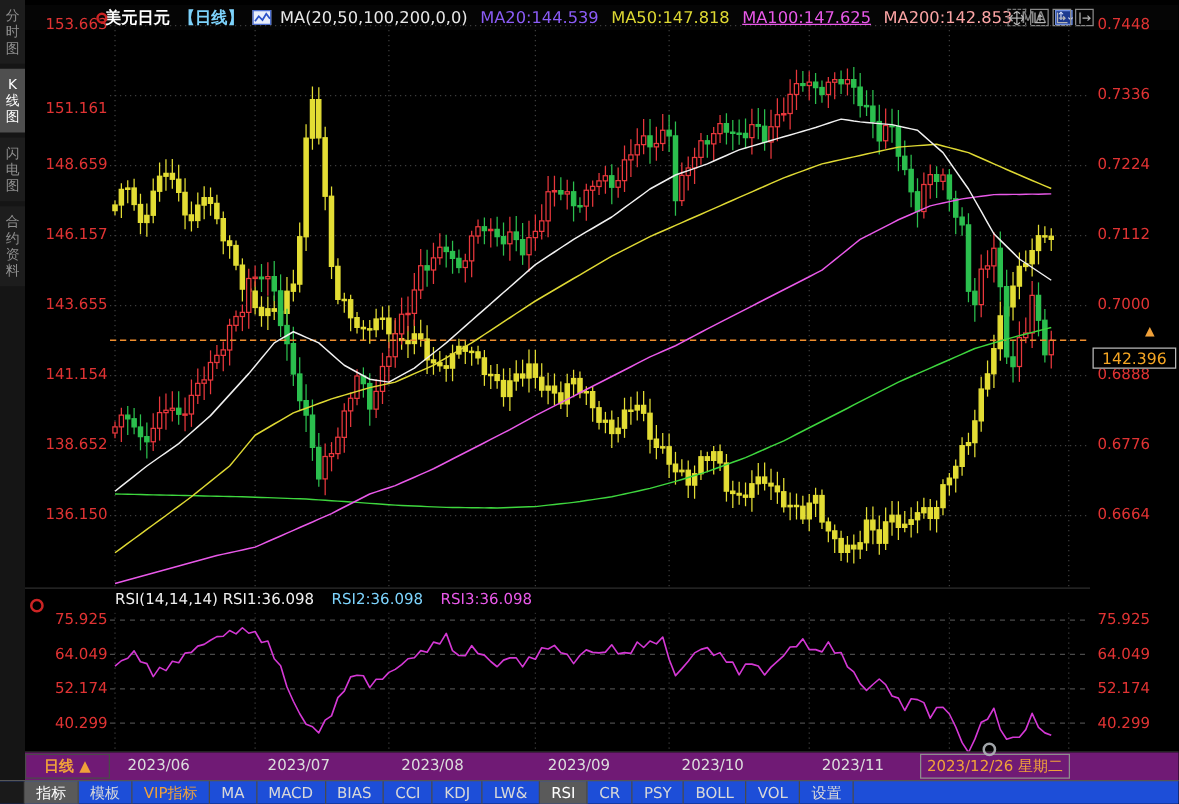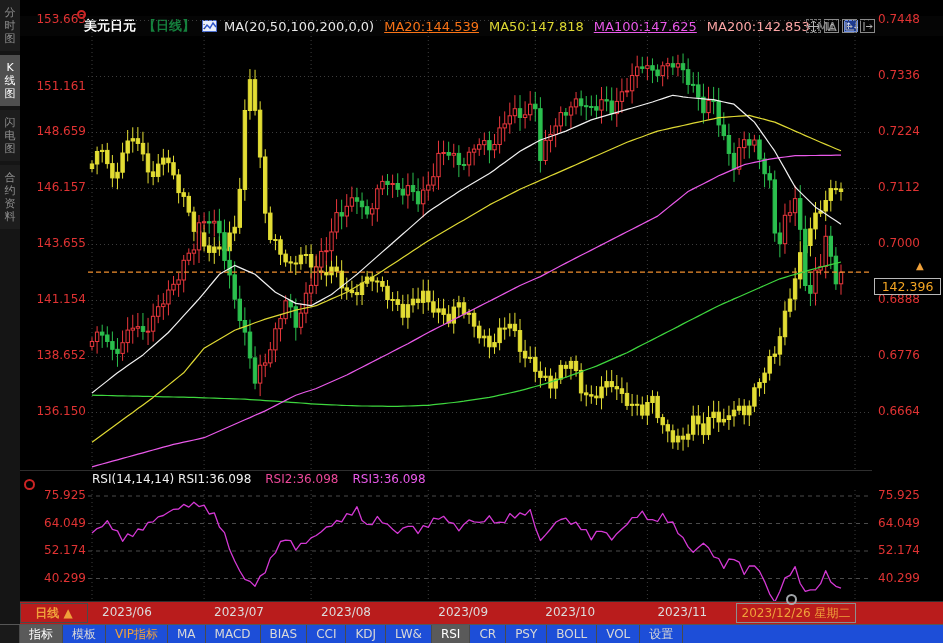--- a/index.html
+++ b/index.html
@@ -12,26 +12,26 @@
   
   .sidebar { position:absolute; left:0; top:0; width:20px; height:624px; background:#151515; }
   .side-item {
     width:20px; padding:6px 0; margin-bottom:4px; color:#8f8f8f; font-size:11px;
     text-align:center; line-height:13px; background:#1d1d1d; cursor:pointer;
     word-break:break-all; white-space:pre-line;
   }
   .side-item.sel { background:#4f4f4f; color:#ffffff; }
   
   .topbar {
-    position:absolute; left:20px; top:16px; width:923px; height:20px; background:#050505;
+    position:absolute; left:20px; top:4px; width:923px; height:20px; background:#050505;
     display:flex; align-items:center; gap:7px; padding-left:64px; font-size:13px; color:#e8e8e8;
     white-space:nowrap;
   }
   .topbar .symbol { color:#ffffff; font-weight:bold; }
-  .topbar .period { color:#15803d; font-weight:bold; }
+  .topbar .period { color:#7dd3fc; font-weight:bold; }
   .mini-chart-icon {
     display:inline-block; width:15px; height:12px; background:#e8eefb; border:1px solid #4d6fd0;
     position:relative; flex:0 0 auto;
   }
   .mini-chart-icon svg { position:absolute; left:0; top:0; }
   .ma-more-icon {
     display:inline-block; width:14px; height:12px; background:#1d3a8f; border:1px solid #6f8fe0;
     color:#dfe7ff; font-size:9px; line-height:11px; text-align:center; flex:0 0 auto;
   }
   .tr-icons { position:absolute; right:68px; top:3px; display:flex; gap:3px; }
@@ -47,21 +47,21 @@
   
   .price-tag {
     position:absolute; left:874px; top:278px; width:67px; height:17px; background:#000;
     border:1px solid #b9b9b9; color:#f5a623; font-size:12.5px; line-height:15px; text-align:center;
   }
   .price-marker { position:absolute; left:916px; top:261px; color:#f0a13a; font-size:10px; line-height:10px; }
   .red-ring { position:absolute; border:2px solid #cc2424; border-radius:50%; }
   
   .rsi-header { position:absolute; left:92px; top:472px; font-size:12px; display:flex; gap:14px; white-space:nowrap; }
   
-  .date-row { position:absolute; left:20px; top:602px; width:923px; height:22px; background:#b91c1c; }
+  .date-row { position:absolute; left:20px; top:602px; width:923px; height:22px; background:#701a75; }
   .period-box {
     position:absolute; left:0px; top:1px; width:68px; height:20px; border:1px solid #4a4a4a;
     color:#f0a13a; font-size:12px; line-height:18px; text-align:center; font-weight:bold;
   }
   .month-label { position:absolute; top:3px; color:#dcdcdc; font-size:12px; }
   .date-current {
     position:absolute; left:716px; top:1px; width:120px; height:20px; border:1px solid #8d8d8d;
     color:#f0a13a; font-size:12px; line-height:18px; text-align:center;
   }
   .watermark {
@@ -105,21 +105,21 @@
 <div class="topbar">
   <span class="symbol">美元日元</span>
   <span class="period">【日线】</span>
   <span class="mini-chart-icon">
     <svg width="15" height="12">
         <polyline points="1,8 4,4 7,7 10,2 13,6" fill="none" stroke="#2a52c8" stroke-width="1.4"></polyline>
       </svg>
   </span>
   <span id="topbar-indicators" style="display:flex;gap:10px;">
       <span style="color: rgb(232, 232, 232);">MA(20,50,100,200,0,0)</span>
-      <span style="color: #f97316; text-decoration: underline;">MA20:144.539</span>
+      <span style="color: #8b5cf6;">MA20:144.539</span>
       <span style="color: rgb(222, 216, 51);">MA50:147.818</span>
       <span style="color: rgb(233, 89, 233); text-decoration: underline;">MA100:147.625</span>
       <span style="color: #fca5a5;">MA200:142.853</span>
     </span>
   <span style="color:#8a8a8a;">MA</span>
   <span class="ma-more-icon">↑↓</span>
   <span class="tr-icons">
     <span class="tr-icon dashed">
       <svg width="11" height="11">
           <g stroke="#b5b5b5" stroke-width="1">
@@ -823,21 +823,21 @@
 <div style="position:absolute;left:20px;top:601px;width:923px;height:1px;background:#2e2e2e;"></div>
 
 <span class="price-marker">▲</span>
 <div class="price-tag">142.396</div>
 
 <div class="red-ring" style="left:77px;top:10px;width:9px;height:9px;"></div>
 <div class="red-ring" style="left:24px;top:479px;width:11px;height:11px;"></div>
 
 <div class="rsi-header" id="rsi-header">
     <span style="color: rgb(240, 240, 240);">RSI(14,14,14) RSI1:36.098</span>
-    <span style="color: #ec4899;">RSI2:36.098</span>
+    <span style="color: #7dd3fc;">RSI2:36.098</span>
     <span style="color: rgb(233, 89, 233);">RSI3:36.098</span>
   </div>
 
 <div class="date-row">
   <div class="period-box">日线 ▲</div>
   <span id="month-labels"><span class="month-label" style="left: 82px;">2023/06</span><span class="month-label" style="left: 194.095px;">2023/07</span><span class="month-label" style="left: 301.095px;">2023/08</span><span class="month-label" style="left: 418.286px;">2023/09</span><span class="month-label" style="left: 525.286px;">2023/10</span><span class="month-label" style="left: 637.381px;">2023/11</span></span>
   <div class="date-current">2023/12/26 星期二</div>
 </div>
 
 <div class="watermark">

